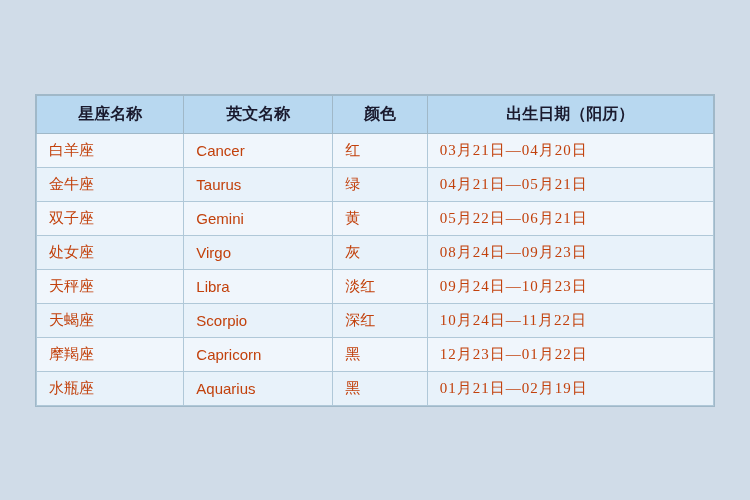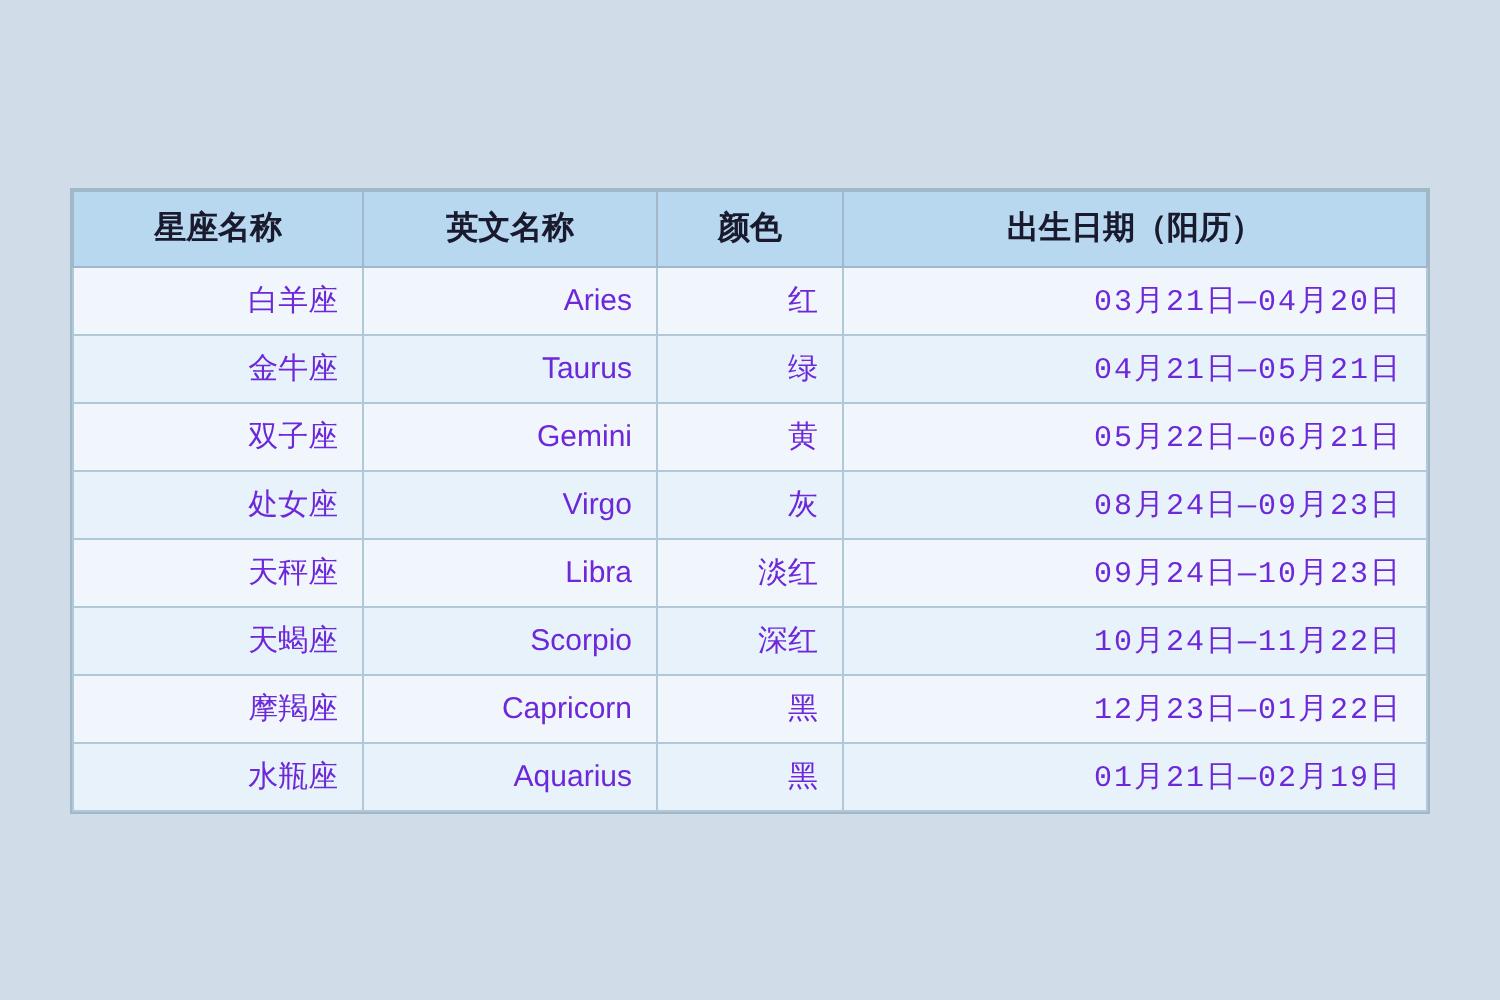--- a/index.html
+++ b/index.html
@@ -46,52 +46,52 @@
       background-color: #f0f6fc;
     }
 
     tbody tr:nth-child(even) {
       background-color: #e8f2fa;
     }
 
     tbody td {
       border: 1px solid #b0c8d8;
       padding: 7px 12px;
-      text-align: right;
+      text-align: left;
       font-size: 15px;
-      color: #6d28d9;
+      color: #c2410c;
     }
 
     tbody td:nth-child(2) {
       font-family: Arial, sans-serif;
       font-size: 15px;
     }
 
     tbody td:nth-child(4) {
-      font-family: Liberation Mono, monospace;
+      font-family: Liberation Serif, serif;
       letter-spacing: 1px;
     }
   </style>
 </head>
 <body>
 
 <div class="table-container">
   <table>
     <thead>
       <tr>
         <th>星座名称</th>
         <th>英文名称</th>
         <th>颜色</th>
         <th>出生日期（阳历）</th>
       </tr>
     </thead>
     <tbody id="table-body">
     <tr>
           <td>白羊座</td>
-          <td>Aries</td>
+          <td>Cancer</td>
           <td>红</td>
           <td>03月21日—04月20日</td>
         </tr>
         <tr>
           <td>金牛座</td>
           <td>Taurus</td>
           <td>绿</td>
           <td>04月21日—05月21日</td>
         </tr>
         <tr>

